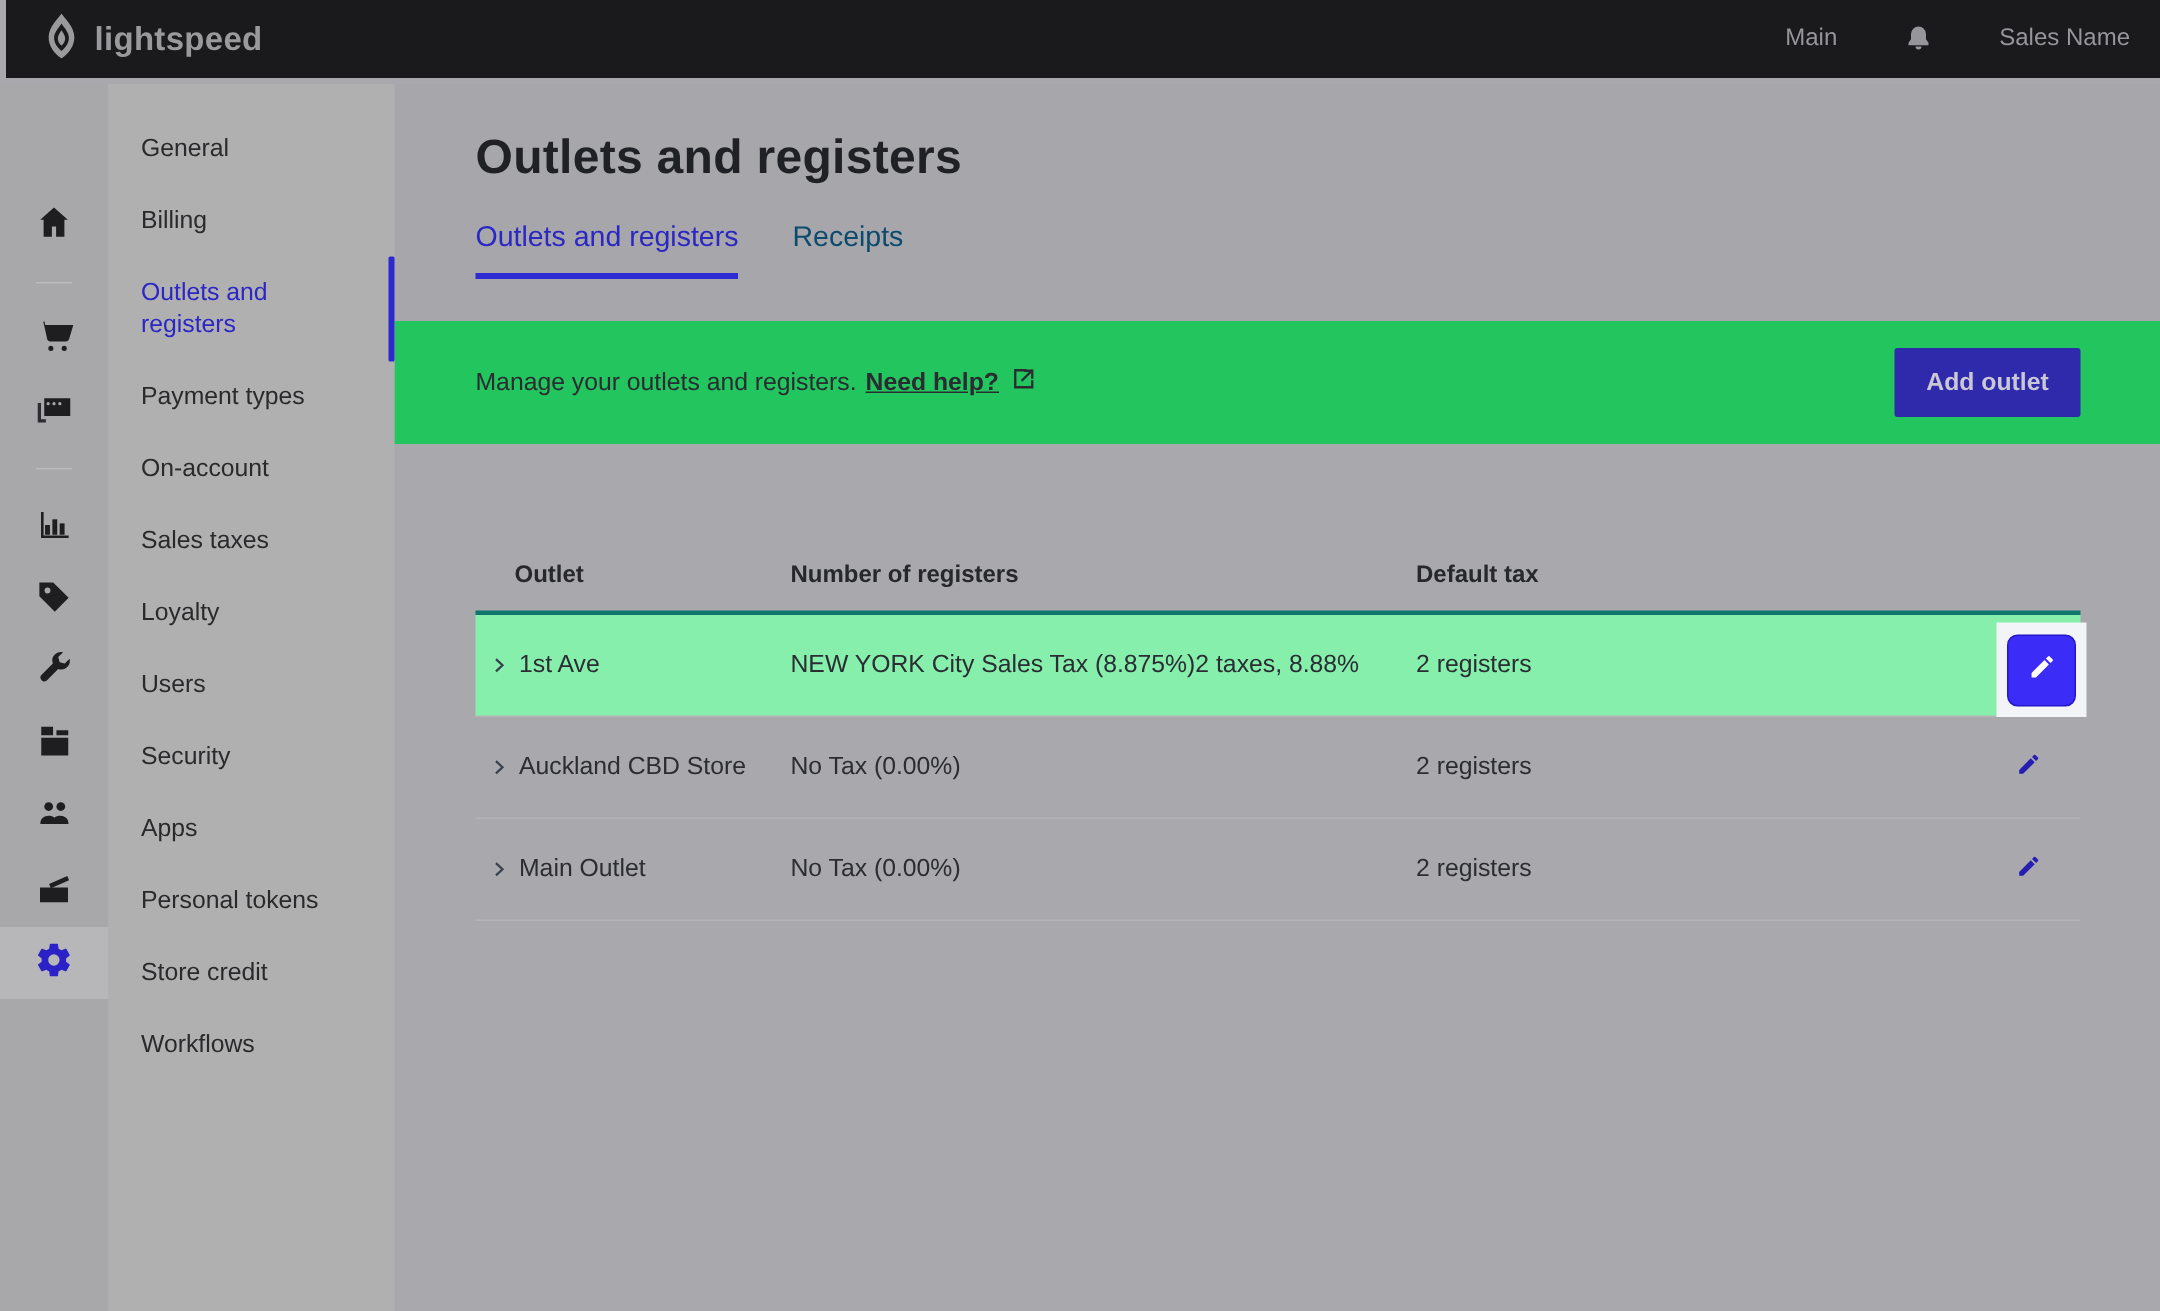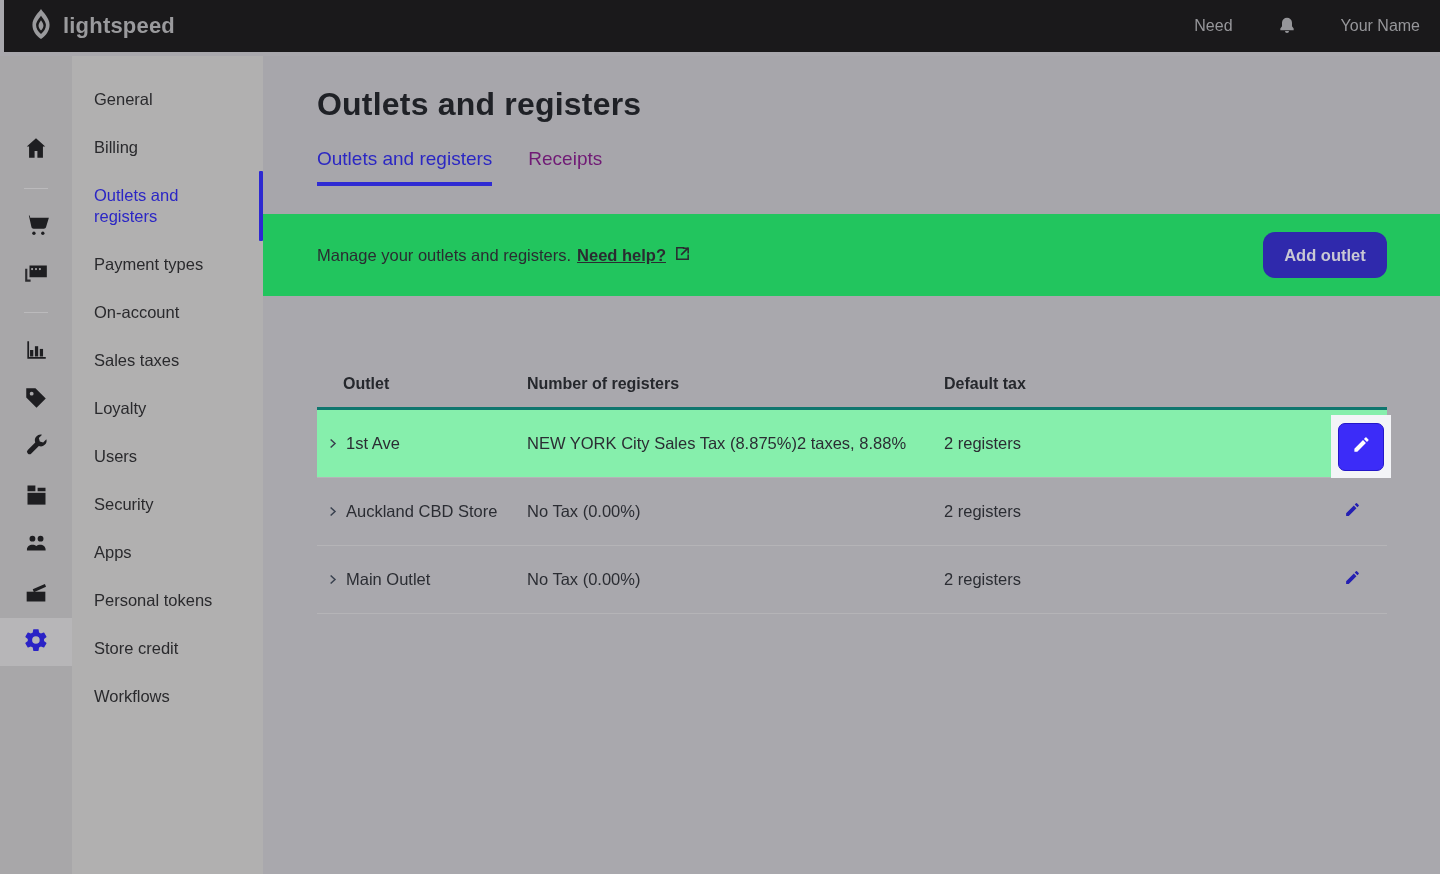--- a/index.html
+++ b/index.html
@@ -28,28 +28,28 @@
   .side-item { font-size:16.5px; line-height:21px; color:#2a2a2d; width:146px; cursor:pointer; }
   .side-item.active { color:#2b26c5; position:relative; }
   .side-item.active .active-bar { position:absolute; right:-23px; top:-14px; width:4px; height:70px;
              background:#2d29d1; border-radius:1px; }
 
   
   .main { position:absolute; left:263px; top:56px; width:1177px; height:818px; }
   .main-top { height:158px; background:#a7a6ab; padding:30px 0 0 54px; }
   .page-title { font-size:32px; font-weight:700; color:#1f2126; letter-spacing:.2px; }
   .tabs { display:flex; gap:36px; margin-top:25px; }
-  .tab { font-size:19px; padding-bottom:12px; color:#701a75; cursor:pointer; border-bottom:4px solid transparent; }
+  .tab { font-size:19px; padding-bottom:12px; color:#0c4a6e; cursor:pointer; border-bottom:4px solid transparent; }
   .tab.active { color:#2b27c3; border-bottom-color:#2f2bd3; }
 
   .banner { height:82px; background:#22c55e; display:flex; align-items:center; padding:0 53px 0 54px; }
   .banner-text { font-size:16.5px; color:#2a2c31; display:flex; align-items:center; gap:6px; }
   .need-help { text-decoration:underline; color:#2a2c31; cursor:pointer; font-weight:600; }
   .ext-icon { color:#2a2c31; margin-left:2px; }
-  .add-outlet-btn { margin-left:auto; width:124px; height:46px; background:#2f29ac; border:none; border-radius:12px;
+  .add-outlet-btn { margin-left:auto; width:124px; height:46px; background:#2f29ac; border:none; border-radius:2px;
              color:#c9c8d4; font-size:16.5px; font-weight:700; font-family:inherit; cursor:pointer; }
 
   .content { background:#a9a8ad; height:578px; }
   .table { margin:0 0 0 54px; width:1070px; padding-top:64px; }
   .thead { display:grid; grid-template-columns:210px 417px 1fr 70px; height:50px; align-items:center;
            border-bottom:3px solid #0f766e; }
   .thead .th { font-size:16px; font-weight:700; color:#26282d; }
   .thead .th:first-child { padding-left:26px; }
   .trow { display:grid; grid-template-columns:210px 417px 1fr 70px; height:68px; align-items:center;
           border-bottom:1px solid #b5b4b7; font-size:16.5px; color:#2b2d33; position:relative; cursor:pointer; }
@@ -73,27 +73,27 @@
     <span>
       <svg width="26" height="30" viewBox="0 0 24 28" fill="#9a9a9d">
         <path d="M12 0 C10.5 2.6 4 8.2 4 14.6 C4 20.4 7.4 24.8 12 28 C16.6 24.8 20 20.4 20 14.6 C20 8.2 13.5 2.6 12 0 Z
                  M12 6.2 C13 8 16.6 11.6 16.6 15 C16.6 18.4 14.7 21.2 12 23.3 C9.3 21.2 7.4 18.4 7.4 15 C7.4 11.6 11 8 12 6.2 Z"></path>
         <path d="M12 10.4 C12.6 11.6 14.3 13.4 14.3 15.4 C14.3 17.3 13.3 18.9 12 20.1 C10.7 18.9 9.7 17.3 9.7 15.4 C9.7 13.4 11.4 11.6 12 10.4 Z"></path>
       </svg>
     </span>
     <span class="logo-text">lightspeed</span>
   </div>
   <div class="topbar-right">
-    <span class="tb-item">Need</span>
+    <span class="tb-item">Main</span>
     <span class="tb-item bell">
       <svg width="20" height="22" viewBox="0 0 24 24" fill="#96969a">
         <path d="M12 2a6 6 0 0 0-6 6v4.2L4 15v2h16v-2l-2-2.8V8a6 6 0 0 0-6-6zm-2.4 16a2.4 2.4 0 0 0 4.8 0z"></path>
       </svg>
     </span>
-    <span class="tb-item">Your Name</span>
+    <span class="tb-item">Sales Name</span>
   </div>
 </header>
 
 <nav class="rail">
   <div class="rail-item" style="top:74px">
     <span>
       <svg width="26" height="26" viewBox="0 0 24 24" fill="currentColor">
           <path d="M12 3 3.5 10.6h2.1V21h5.1v-6.2h2.6V21h5.1V10.6h2.1Z"></path>
         </svg>
     </span>

